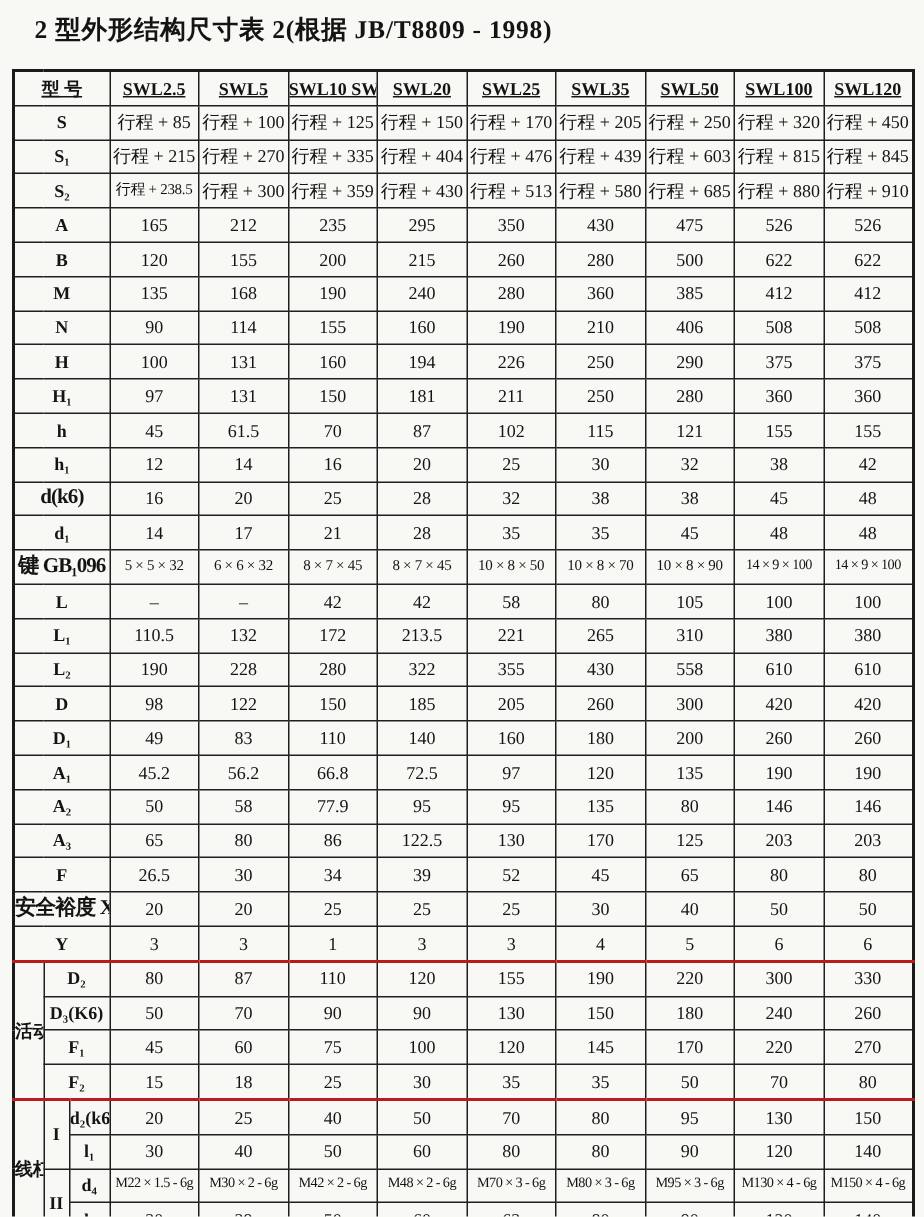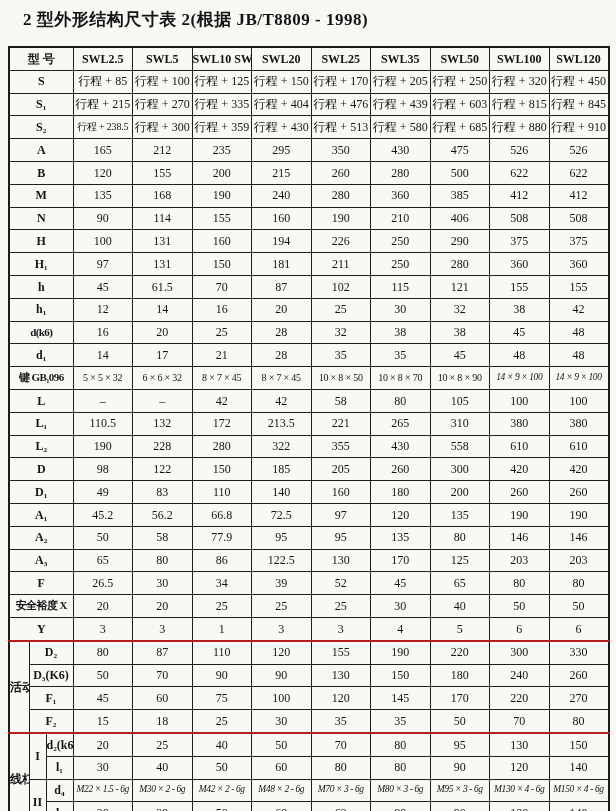--- a/index.html
+++ b/index.html
@@ -18,32 +18,32 @@
     position:absolute;left:8px;top:46px;width:600px;
     border-collapse:collapse;table-layout:fixed;
     border:2px solid #1a1a1a;
   }
   table.dim td{
     border:1px solid #1f1f1f;
     text-align:center;vertical-align:middle;
     padding:0;height:21.8px;line-height:1.05;
     font-size:12px;overflow:hidden;white-space:nowrap;
   }
-  td.hdr{height:36px;font-weight:bold;white-space:pre-line;font-size:12.5px;}
+  td.hdr{height:36px;font-weight:bold;white-space:pre-line;font-size:12.5px;text-decoration:underline;}
   td.rowlabel{font-weight:bold;font-size:12px;}
-  td.rowlabel.tight{font-size:11px;letter-spacing:-0.6px;text-align:center;}
+  td.rowlabel.tight{font-size:14px;letter-spacing:-0.6px;text-align:center;}
   td.vert{
     font-weight:bold;font-size:12px;line-height:1.12;
     white-space:normal;word-break:break-all;padding:1px 2px;
     vertical-align:middle;
   }
   td.sub{font-weight:bold;font-size:11.5px;}
   td.cell{font-size:12px;}
   td.cell.c-med{font-size:10px;letter-spacing:-0.2px;}
-  td.cell.c-sm{font-size:9.5px;letter-spacing:-0.4px;font-style:italic;}
+  td.cell.c-sm{font-size:9.5px;letter-spacing:-0.4px;}
   tr.grp-top td{border-top:2px solid #b91c1c;}
 </style>
 </head>
 <body>
 
 <div class="title">2 型外形结构尺寸表 2(根据 JB/T8809 - 1998)</div>
 
 <table class="dim">
   <colgroup>
     <col style="width:20px">

